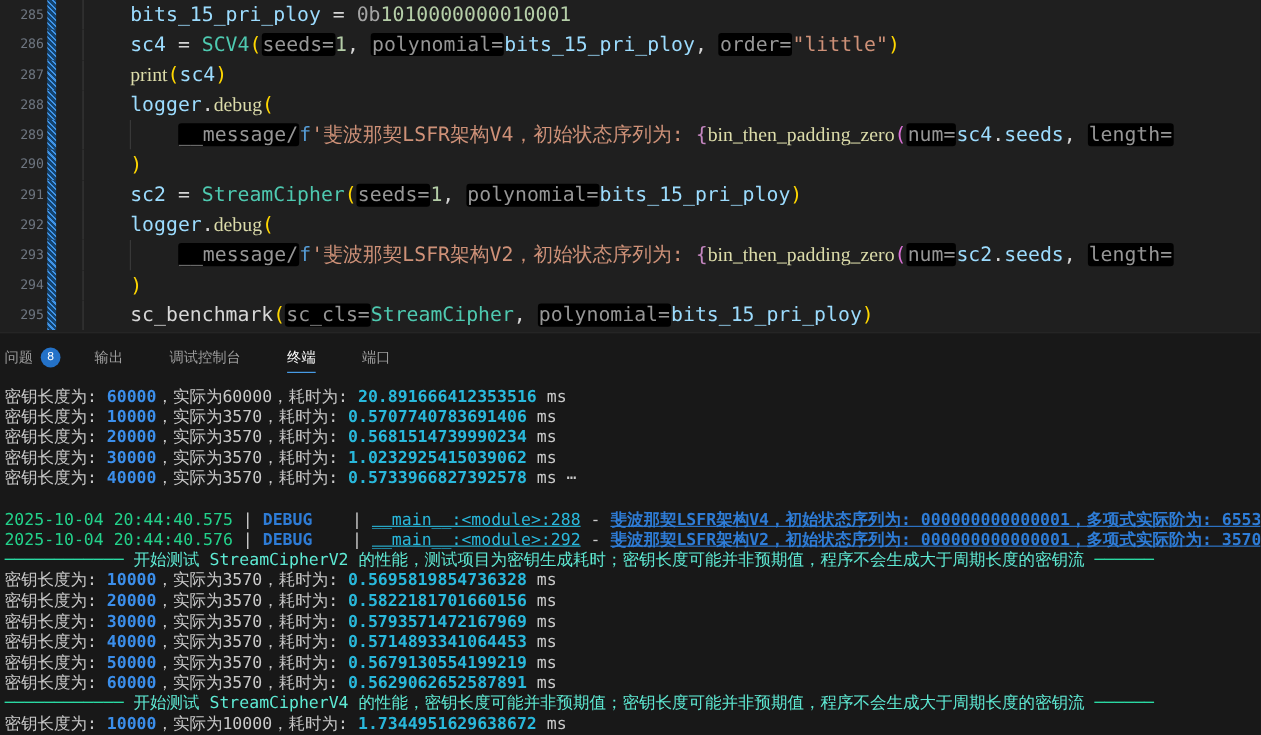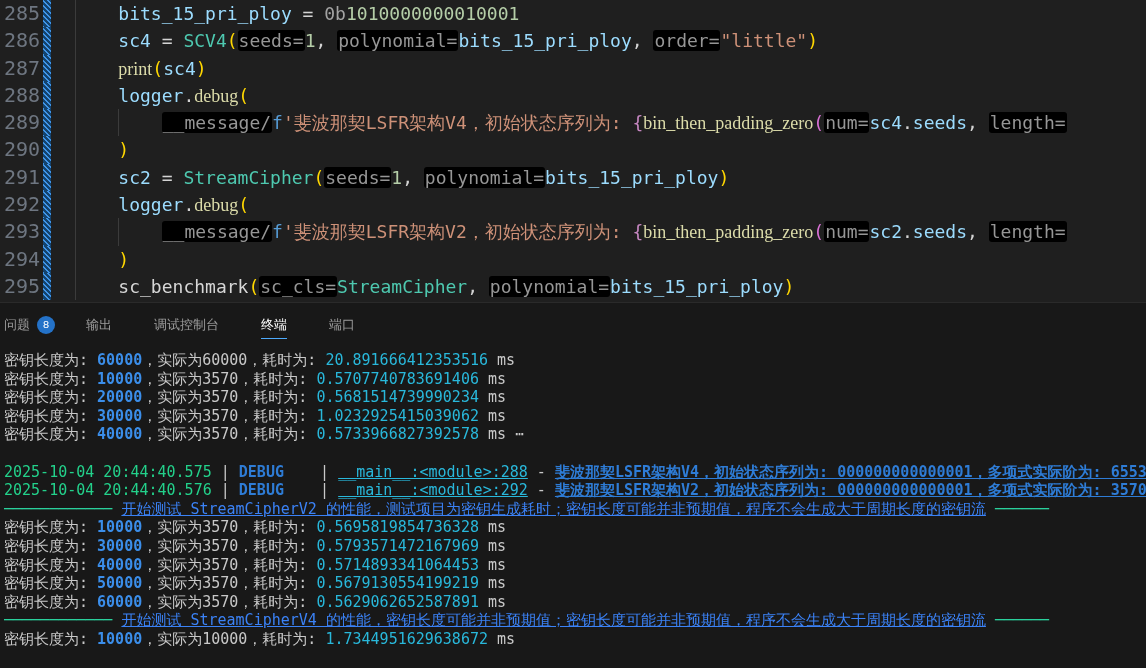--- a/index.html
+++ b/index.html
@@ -1,21 +1,21 @@
 <!DOCTYPE html>
 <html><head>
 <meta charset="utf-8">
 <style>
   html,body{margin:0;padding:0;background:#1f1f1f;}
   body{width:1146px;height:668px;overflow:hidden;font-family:"DejaVu Sans Mono","DejaVu Sans",monospace;}
 
   
   .editor{height:302px;background:#1f1f1f;overflow:hidden;}
   .code-row{display:flex;height:27.3px;line-height:27.3px;font-size:18px;white-space:pre;}
-  .gutter{flex:0 0 40px;text-align:right;color:#6e7681;font-size:20px;padding-right:2px;user-select:none;}
+  .gutter{flex:0 0 40px;text-align:right;color:#6e7681;font-size:12px;padding-right:2px;user-select:none;}
   .diffbar{flex:0 0 8px;margin-left:1px;background:repeating-linear-gradient(45deg,#3f94e8 0 1.4px,#14436e 1.4px 3.6px);}
   .code-text{position:relative;flex:1;padding-left:24px;overflow:hidden;color:#cccccc;}
   .guide{position:absolute;top:0;bottom:0;width:1px;background:#3b3b3b;}
   .guide.g0{left:24px;} .guide.g1{left:67px;}
   .c-var{color:#9cdcfe;} .c-cls{color:#4ec9b0;} .c-fn{color:#dcdcaa;font-family:Liberation Serif, serif;}
   .c-num{color:#b5cea8;} .c-numpfx{color:#a3a3a3;} .c-strpfx{color:#569cd6;}
   .c-str{color:#ce9178;} .c-op{color:#d4d4d4;} .c-plain{color:#d7d7d7;}
   .c-p1{color:#ffd700;} .c-p2{color:#da70d6;} .c-brace{color:#c586c0;}
   .c-hint{color:#969696;background:#000000;border-radius:3px;padding:0 1px;}
 
@@ -26,27 +26,27 @@
   .tab:first-child{padding-right:8px;}
   .tab.active{color:#ffffff;}
   .tab.active::after{content:"";position:absolute;left:0;right:19px;bottom:8px;height:1px;background:#4daafc;}
   .badge{margin-left:7px;min-width:18px;height:18px;border-radius:9px;background:#2472c8;color:#fff;font-size:11px;display:flex;align-items:center;justify-content:center;}
 
   
   .term{padding:4px 0 0 4px;font-size:15px;line-height:18.6px;}
   .trow{white-space:pre;overflow:hidden;height:18.6px;}
   .t-w{color:#c8c8c8;}
   .t-num{color:#3b8eea;font-weight:bold;}
-  .t-time{color:#29b8db;font-weight:normal;}
+  .t-time{color:#29b8db;font-weight:bold;}
   .t-ts{color:#23d18b;}
   .t-lvl{color:#2e7cd6;font-weight:bold;}
   .t-loc{color:#29b8db;text-decoration:underline;}
   .t-msg{color:#2e7cd6;font-weight:bold;text-decoration:underline;}
   .t-sep{color:#2bd9a3;}
-  .t-sept{color:#3b82f6;text-decoration:underline;}
+  .t-sept{color:#5eead4;}
 </style>
 </head>
 <body>
 
 <div class="editor">
     <div class="code-row"><div class="gutter">285</div><div class="diffbar"></div><div class="code-text"><i class="guide g0"></i><span class="c-op">    </span><span class="c-var">bits_15_pri_ploy</span><span class="c-op"> = </span><span class="c-numpfx">0b</span><span class="c-num">1010000000010001</span></div></div>
     <div class="code-row"><div class="gutter">286</div><div class="diffbar"></div><div class="code-text"><i class="guide g0"></i><span class="c-op">    </span><span class="c-var">sc4</span><span class="c-op"> = </span><span class="c-cls">SCV4</span><span class="c-p1">(</span><span class="c-hint">seeds=</span><span class="c-num">1</span><span class="c-op">, </span><span class="c-hint">polynomial=</span><span class="c-var">bits_15_pri_ploy</span><span class="c-op">, </span><span class="c-hint">order=</span><span class="c-str">"little"</span><span class="c-p1">)</span></div></div>
     <div class="code-row"><div class="gutter">287</div><div class="diffbar"></div><div class="code-text"><i class="guide g0"></i><span class="c-op">    </span><span class="c-fn">print</span><span class="c-p1">(</span><span class="c-var">sc4</span><span class="c-p1">)</span></div></div>
     <div class="code-row"><div class="gutter">288</div><div class="diffbar"></div><div class="code-text"><i class="guide g0"></i><span class="c-op">    </span><span class="c-var">logger</span><span class="c-op">.</span><span class="c-fn">debug</span><span class="c-p1">(</span></div></div>
     <div class="code-row"><div class="gutter">289</div><div class="diffbar"></div><div class="code-text"><i class="guide g0"></i><i class="guide g1"></i><span class="c-op">        </span><span class="c-hint">__message/</span><span class="c-strpfx">f</span><span class="c-str">'斐波那契LSFR架构V4，初始状态序列为: </span><span class="c-brace">{</span><span class="c-fn">bin_then_padding_zero</span><span class="c-p2">(</span><span class="c-hint">num=</span><span class="c-var">sc4</span><span class="c-op">.</span><span class="c-var">seeds</span><span class="c-op">, </span><span class="c-hint">length=</span></div></div>
@@ -81,20 +81,21 @@
       <div class="trow"><span class="t-w">密钥长度为: </span><span class="t-num">60000</span><span class="t-w">，实际为60000，耗时为: </span><span class="t-time">20.891666412353516</span><span class="t-w"> ms</span></div>
       <div class="trow"><span class="t-w">密钥长度为: </span><span class="t-num">10000</span><span class="t-w">，实际为3570，耗时为: </span><span class="t-time">0.5707740783691406</span><span class="t-w"> ms</span></div>
       <div class="trow"><span class="t-w">密钥长度为: </span><span class="t-num">20000</span><span class="t-w">，实际为3570，耗时为: </span><span class="t-time">0.5681514739990234</span><span class="t-w"> ms</span></div>
       <div class="trow"><span class="t-w">密钥长度为: </span><span class="t-num">30000</span><span class="t-w">，实际为3570，耗时为: </span><span class="t-time">1.0232925415039062</span><span class="t-w"> ms</span></div>
       <div class="trow"><span class="t-w">密钥长度为: </span><span class="t-num">40000</span><span class="t-w">，实际为3570，耗时为: </span><span class="t-time">0.5733966827392578</span><span class="t-w"> ms </span><span class="t-w">⋯</span></div>
       <div class="trow">&nbsp;</div>
       <div class="trow"><span class="t-ts">2025-10-04 20:44:40.575</span><span class="t-w"> | </span><span class="t-lvl">DEBUG</span><span class="t-w">    | </span><span class="t-loc">__main__:&lt;module&gt;:288</span><span class="t-w"> - </span><span class="t-msg">斐波那契LSFR架构V4，初始状态序列为: 000000000000001，多项式实际阶为: 65535</span></div>
       <div class="trow"><span class="t-ts">2025-10-04 20:44:40.576</span><span class="t-w"> | </span><span class="t-lvl">DEBUG</span><span class="t-w">    | </span><span class="t-loc">__main__:&lt;module&gt;:292</span><span class="t-w"> - </span><span class="t-msg">斐波那契LSFR架构V2，初始状态序列为: 000000000000001，多项式实际阶为: 3570</span></div>
       <div class="trow"><span class="t-sep">──────────── </span><span class="t-sept">开始测试 StreamCipherV2 的性能，测试项目为密钥生成耗时；密钥长度可能并非预期值，程序不会生成大于周期长度的密钥流</span><span class="t-sep"> ──────</span></div>
       <div class="trow"><span class="t-w">密钥长度为: </span><span class="t-num">10000</span><span class="t-w">，实际为3570，耗时为: </span><span class="t-time">0.5695819854736328</span><span class="t-w"> ms</span></div>
+      <div class="trow"><span class="t-w">密钥长度为: </span><span class="t-num">20000</span><span class="t-w">，实际为3570，耗时为: </span><span class="t-time">0.5822181701660156</span><span class="t-w"> ms</span></div>
       <div class="trow"><span class="t-w">密钥长度为: </span><span class="t-num">30000</span><span class="t-w">，实际为3570，耗时为: </span><span class="t-time">0.5793571472167969</span><span class="t-w"> ms</span></div>
       <div class="trow"><span class="t-w">密钥长度为: </span><span class="t-num">40000</span><span class="t-w">，实际为3570，耗时为: </span><span class="t-time">0.5714893341064453</span><span class="t-w"> ms</span></div>
       <div class="trow"><span class="t-w">密钥长度为: </span><span class="t-num">50000</span><span class="t-w">，实际为3570，耗时为: </span><span class="t-time">0.5679130554199219</span><span class="t-w"> ms</span></div>
       <div class="trow"><span class="t-w">密钥长度为: </span><span class="t-num">60000</span><span class="t-w">，实际为3570，耗时为: </span><span class="t-time">0.5629062652587891</span><span class="t-w"> ms</span></div>
       <div class="trow"><span class="t-sep">──────────── </span><span class="t-sept">开始测试 StreamCipherV4 的性能，密钥长度可能并非预期值；密钥长度可能并非预期值，程序不会生成大于周期长度的密钥流</span><span class="t-sep"> ──────</span></div>
       <div class="trow"><span class="t-w">密钥长度为: </span><span class="t-num">10000</span><span class="t-w">，实际为10000，耗时为: </span><span class="t-time">1.7344951629638672</span><span class="t-w"> ms</span></div>
     </div>
 </div>
 
 </body></html>

